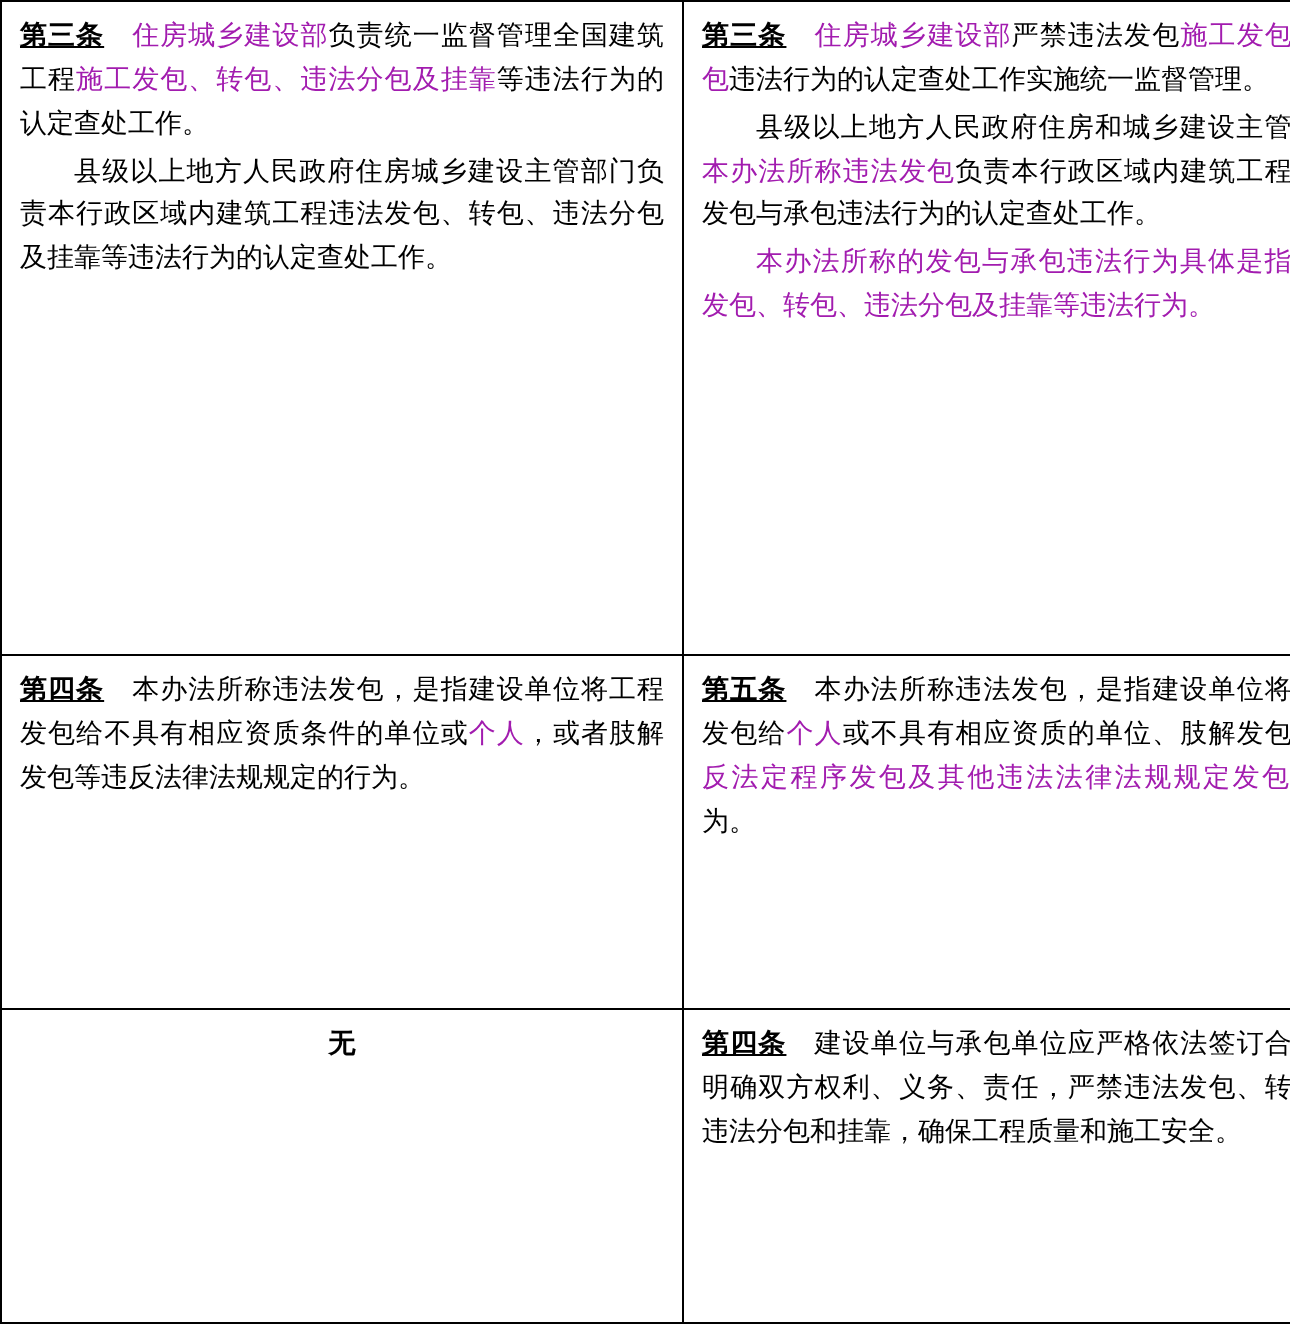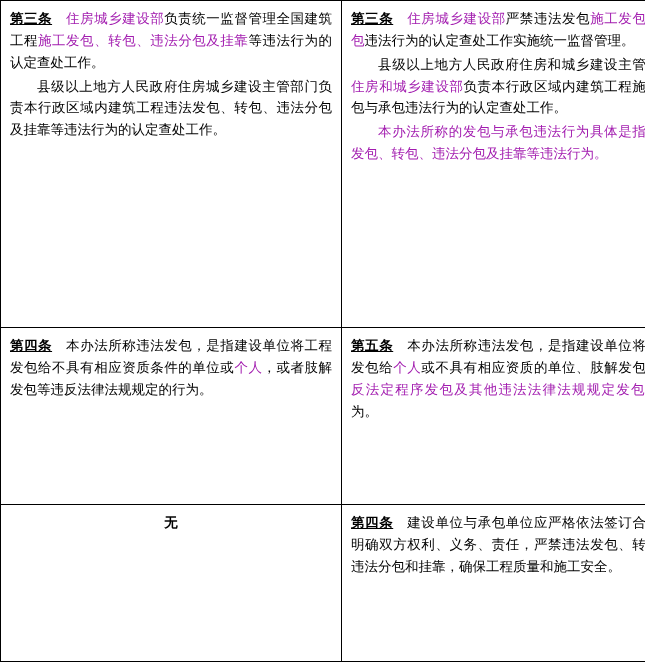--- a/index.html
+++ b/index.html
@@ -61,21 +61,21 @@
 
 <table class="doc-table">
   <tbody>
     <tr class="row-tall">
       <td class="col-left">
           <p class="para first"><span class="lbl">第三条</span><span>　</span><span class="red">住房城乡建设部</span><span>负责统一监督管理全国建筑工程</span><span class="red">施工发包、转包、违法分包及挂靠</span><span>等违法行为的认定查处工作。</span></p>
           <p class="para"><span>县级以上地方人民政府住房城乡建设主管部门负责本行政区域内建筑工程违法发包、转包、违法分包及挂靠等违法行为的认定查处工作。</span></p>
         </td>
       <td class="col-right">
           <p class="para first"><span class="lbl">第三条</span><span>　</span><span class="red">住房城乡建设部</span><span>严禁违法发包</span><span class="red">施工发包</span><span>与</span><span class="red">承包</span><span>违法行为的认定查处工作实施统一监督管理。</span></p>
-          <p class="para"><span>县级以上地方人民政府住房和城乡建设主管部门</span><span class="red">住房和城乡建设部</span><span>负责本行政区域内建筑工程施工发包与承包违法行为的认定查处工作。</span></p>
+          <p class="para"><span>县级以上地方人民政府住房和城乡建设主管部门</span><span class="red">本办法所称违法发包</span><span>负责本行政区域内建筑工程施工发包与承包违法行为的认定查处工作。</span></p>
           <p class="para"><span class="red">本办法所称的发包与承包违法行为具体是指违法发包、转包、违法分包及挂靠等违法行为。</span></p>
         </td>
     </tr>
     <tr class="row-mid">
       <td class="col-left">
           <p class="para first"><span class="lbl">第四条</span><span>　</span><span>本办法所称违法发包，是指建设单位将工程发包给不具有相应资质条件的单位或</span><span class="red">个人</span><span>，或者肢解发包等违反法律法规规定的行为。</span></p>
         </td>
       <td class="col-right">
           <p class="para first"><span class="lbl">第五条</span><span>　</span><span>本办法所称违法发包，是指建设单位将工程发包给</span><span class="red">个人</span><span>或不具有相应资质的单位、肢解发包、</span><span class="red">违反法定程序发包及其他违法法律法规规定发包</span><span>的行为。</span></p>
         </td>

